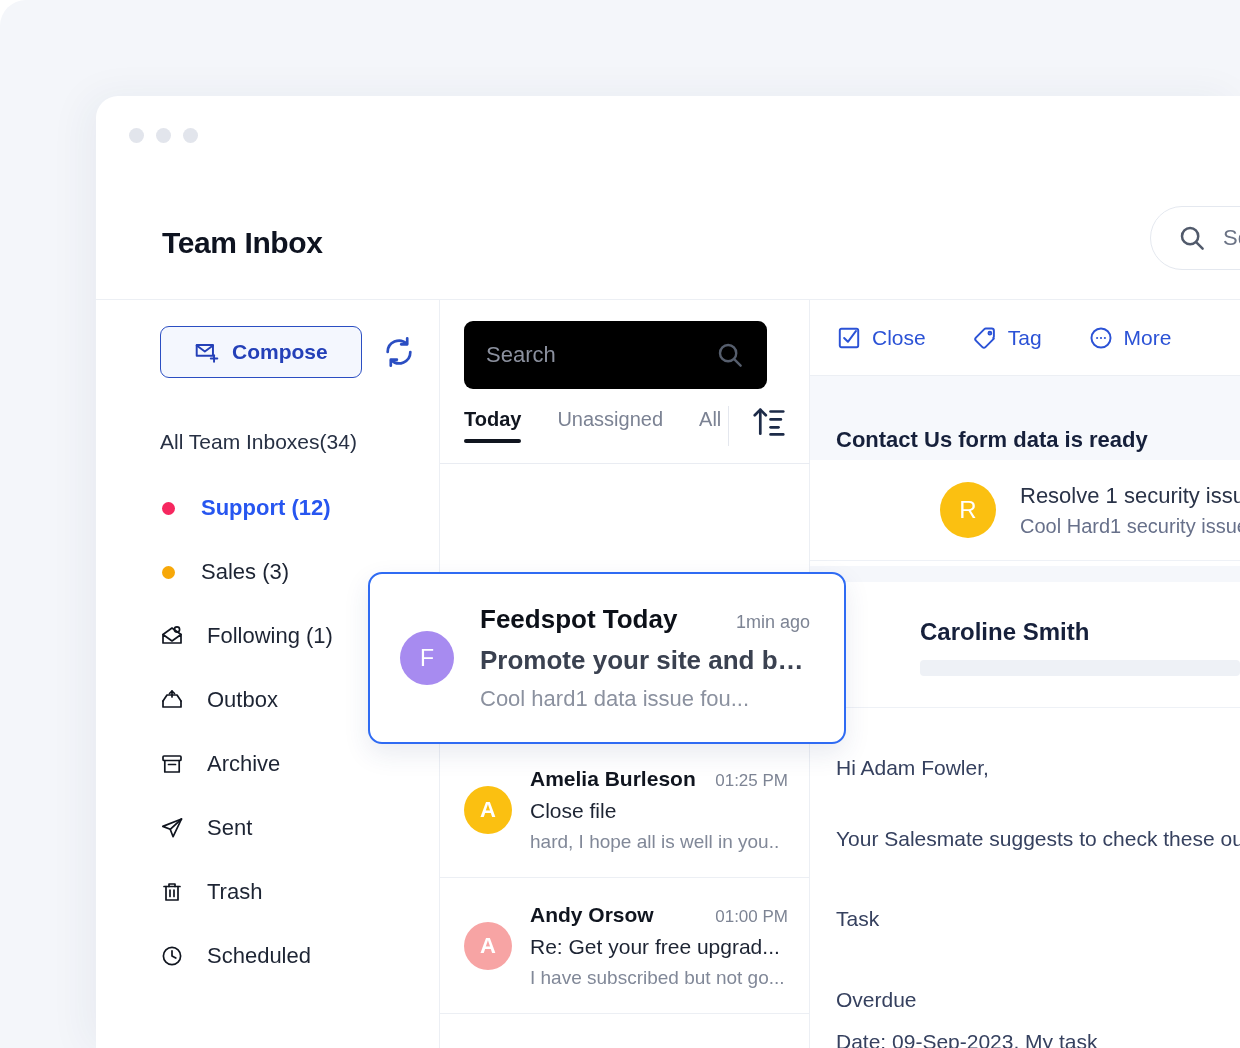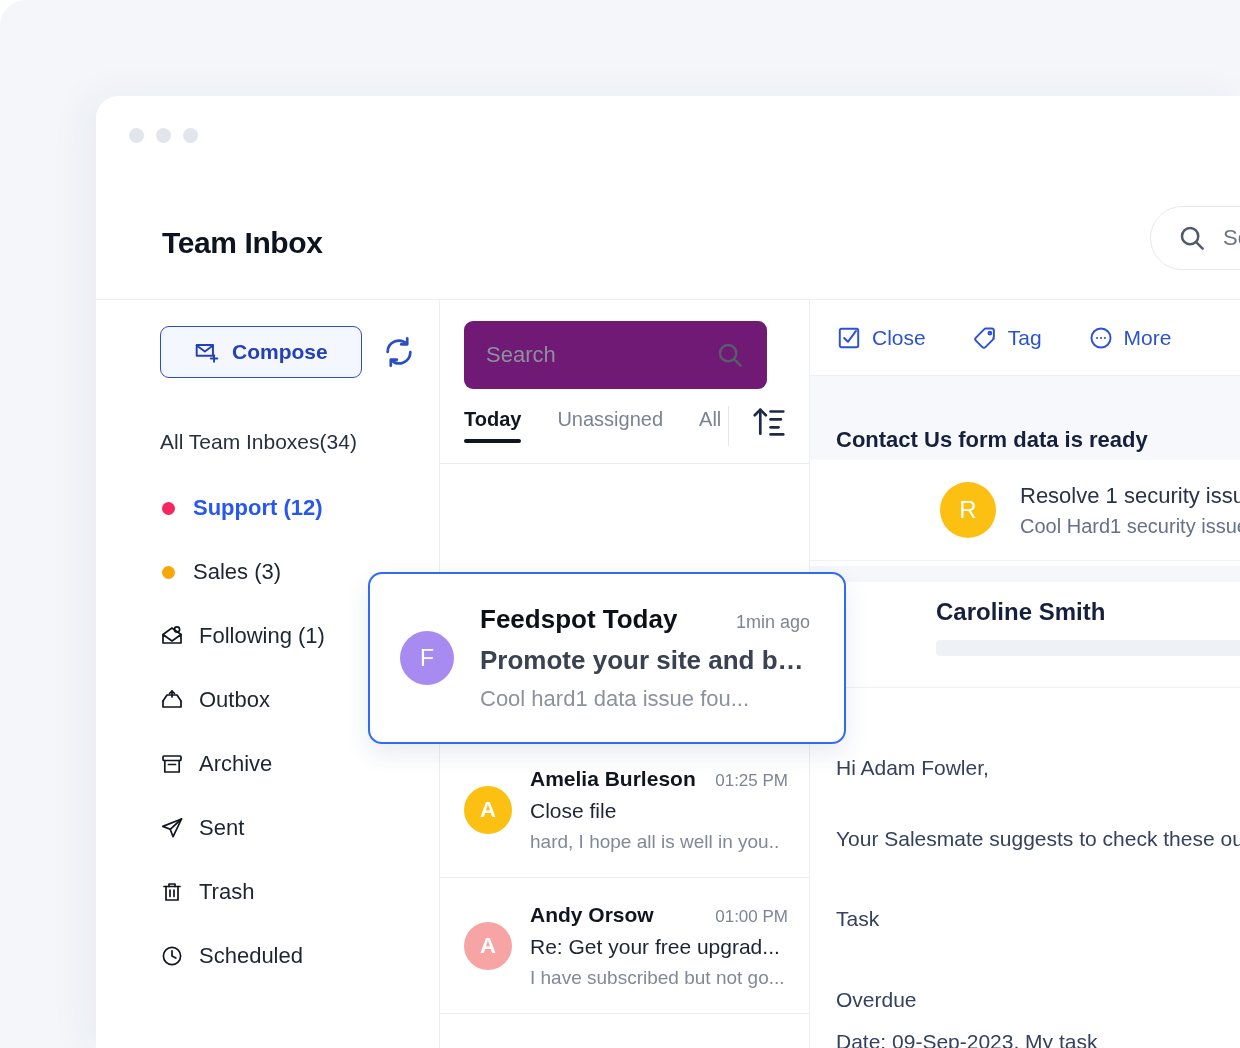--- a/index.html
+++ b/index.html
@@ -96,42 +96,42 @@
   }
   #refresh-btn { cursor: pointer; display: flex; }
 
   #inbox-total {
     padding-left: 64px; margin-top: 52px;
     font-size: 21px; color: #273043;
   }
 
   .nav-list { margin-top: 22px; }
   .nav-item {
-    display: flex; align-items: center; gap: 15px;
+    display: flex; align-items: center; gap: 23px;
     height: 64px; padding-left: 64px;
     font-size: 22px; color: #1d2433;
     cursor: pointer;
   }
   .nav-item .swatch {
     width: 13px; height: 13px; border-radius: 50%;
     flex: 0 0 13px; margin-left: 2px; margin-right: 3px;
   }
   .nav-item.active { color: #2756f0; font-weight: 700; }
   .nav-ico { width: 24px; height: 24px; flex: 0 0 24px; display: block; }
 
   
   #listcol {
     width: 370px; flex: 0 0 370px;
     border-right: 1px solid #eceff4;
     position: relative;
   }
   #list-search {
     position: absolute; left: 24px; top: 21px;
     width: 303px; height: 68px;
-    background: #701a75; border-radius: 9px;
+    background: #000000; border-radius: 9px;
     display: flex; align-items: center;
     padding: 0 22px;
   }
   #list-search .ls-text { flex: 1; font-size: 22px; color: #8b909e; }
 
   #tabs {
     position: absolute; left: 24px; top: 108px;
     width: 346px; height: 52px;
     display: flex; align-items: flex-start; gap: 36px;
   }
@@ -255,22 +255,22 @@
     flex: 0 0 56px; background: #fbc011;
     display: flex; align-items: center; justify-content: center;
     color: #ffffff; font-size: 24px; font-weight: 500;
   }
   #notif-row .nr-title { font-size: 22px; color: #2a3348; white-space: nowrap; }
   #notif-row .nr-sub { font-size: 20px; color: #67708a; margin-top: 6px; white-space: nowrap; }
 
   #notif-gap { position: absolute; left: 0; top: 266px; width: 100%; height: 16px; background: #f5f7fb; }
 
   #sender-row {
-    position: absolute; left: 0; top: 266px; width: 100%; height: 122px;
-    display: flex; align-items: center; gap: 36px;
+    position: absolute; left: 0; top: 286px; width: 100%; height: 122px;
+    display: flex; align-items: center; gap: 20px;
     padding-left: 26px;
     border-bottom: 1px solid #eef1f6;
   }
   #sender-row .sr-av {
     width: 64px; height: 64px; border-radius: 50%;
     flex: 0 0 64px; overflow: hidden;
   }
   #sender-name { font-size: 24px; font-weight: 700; color: #16203b; }
   #sender-meta-bar {
     margin-top: 14px; height: 16px; width: 320px;

